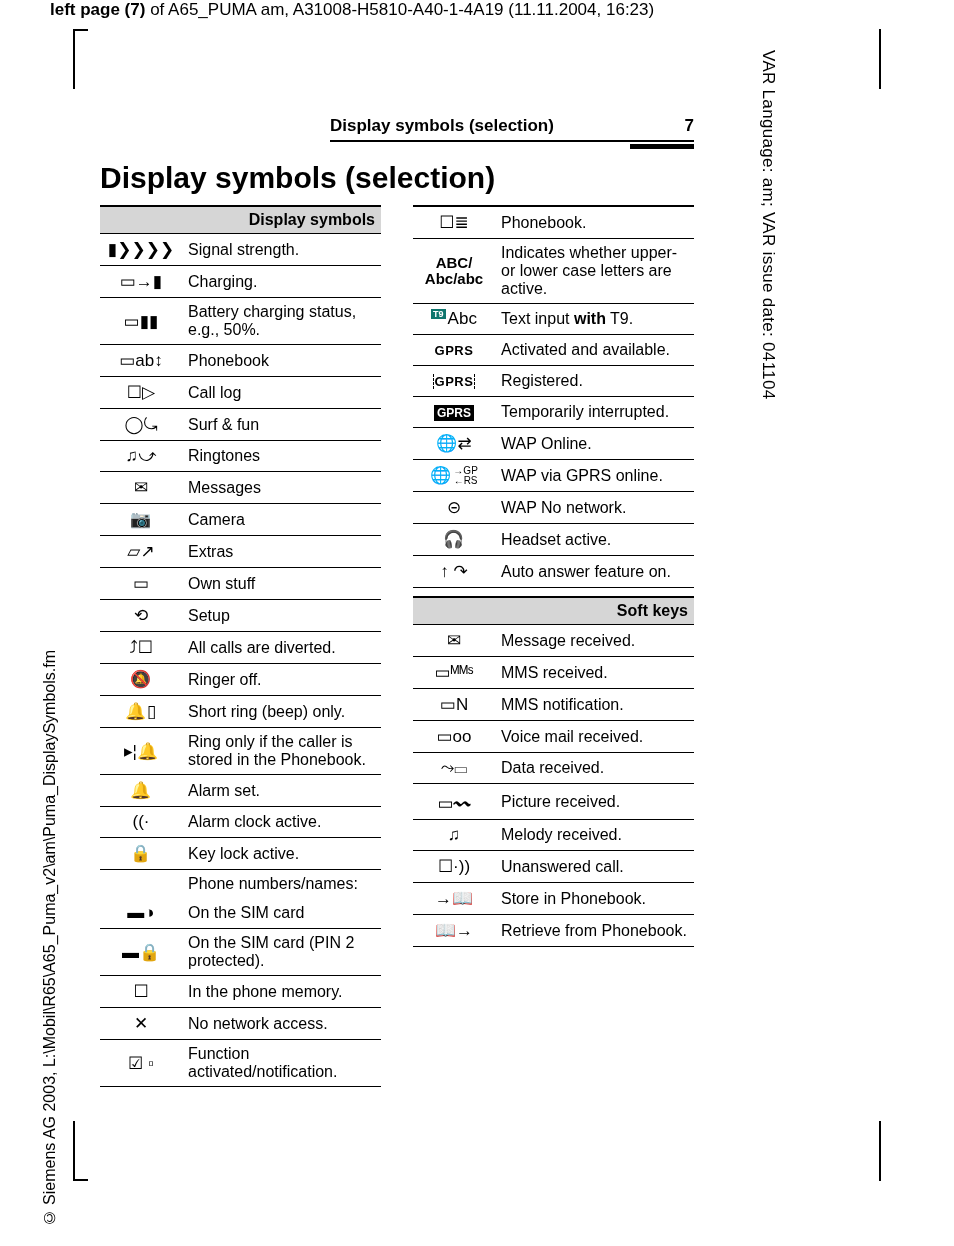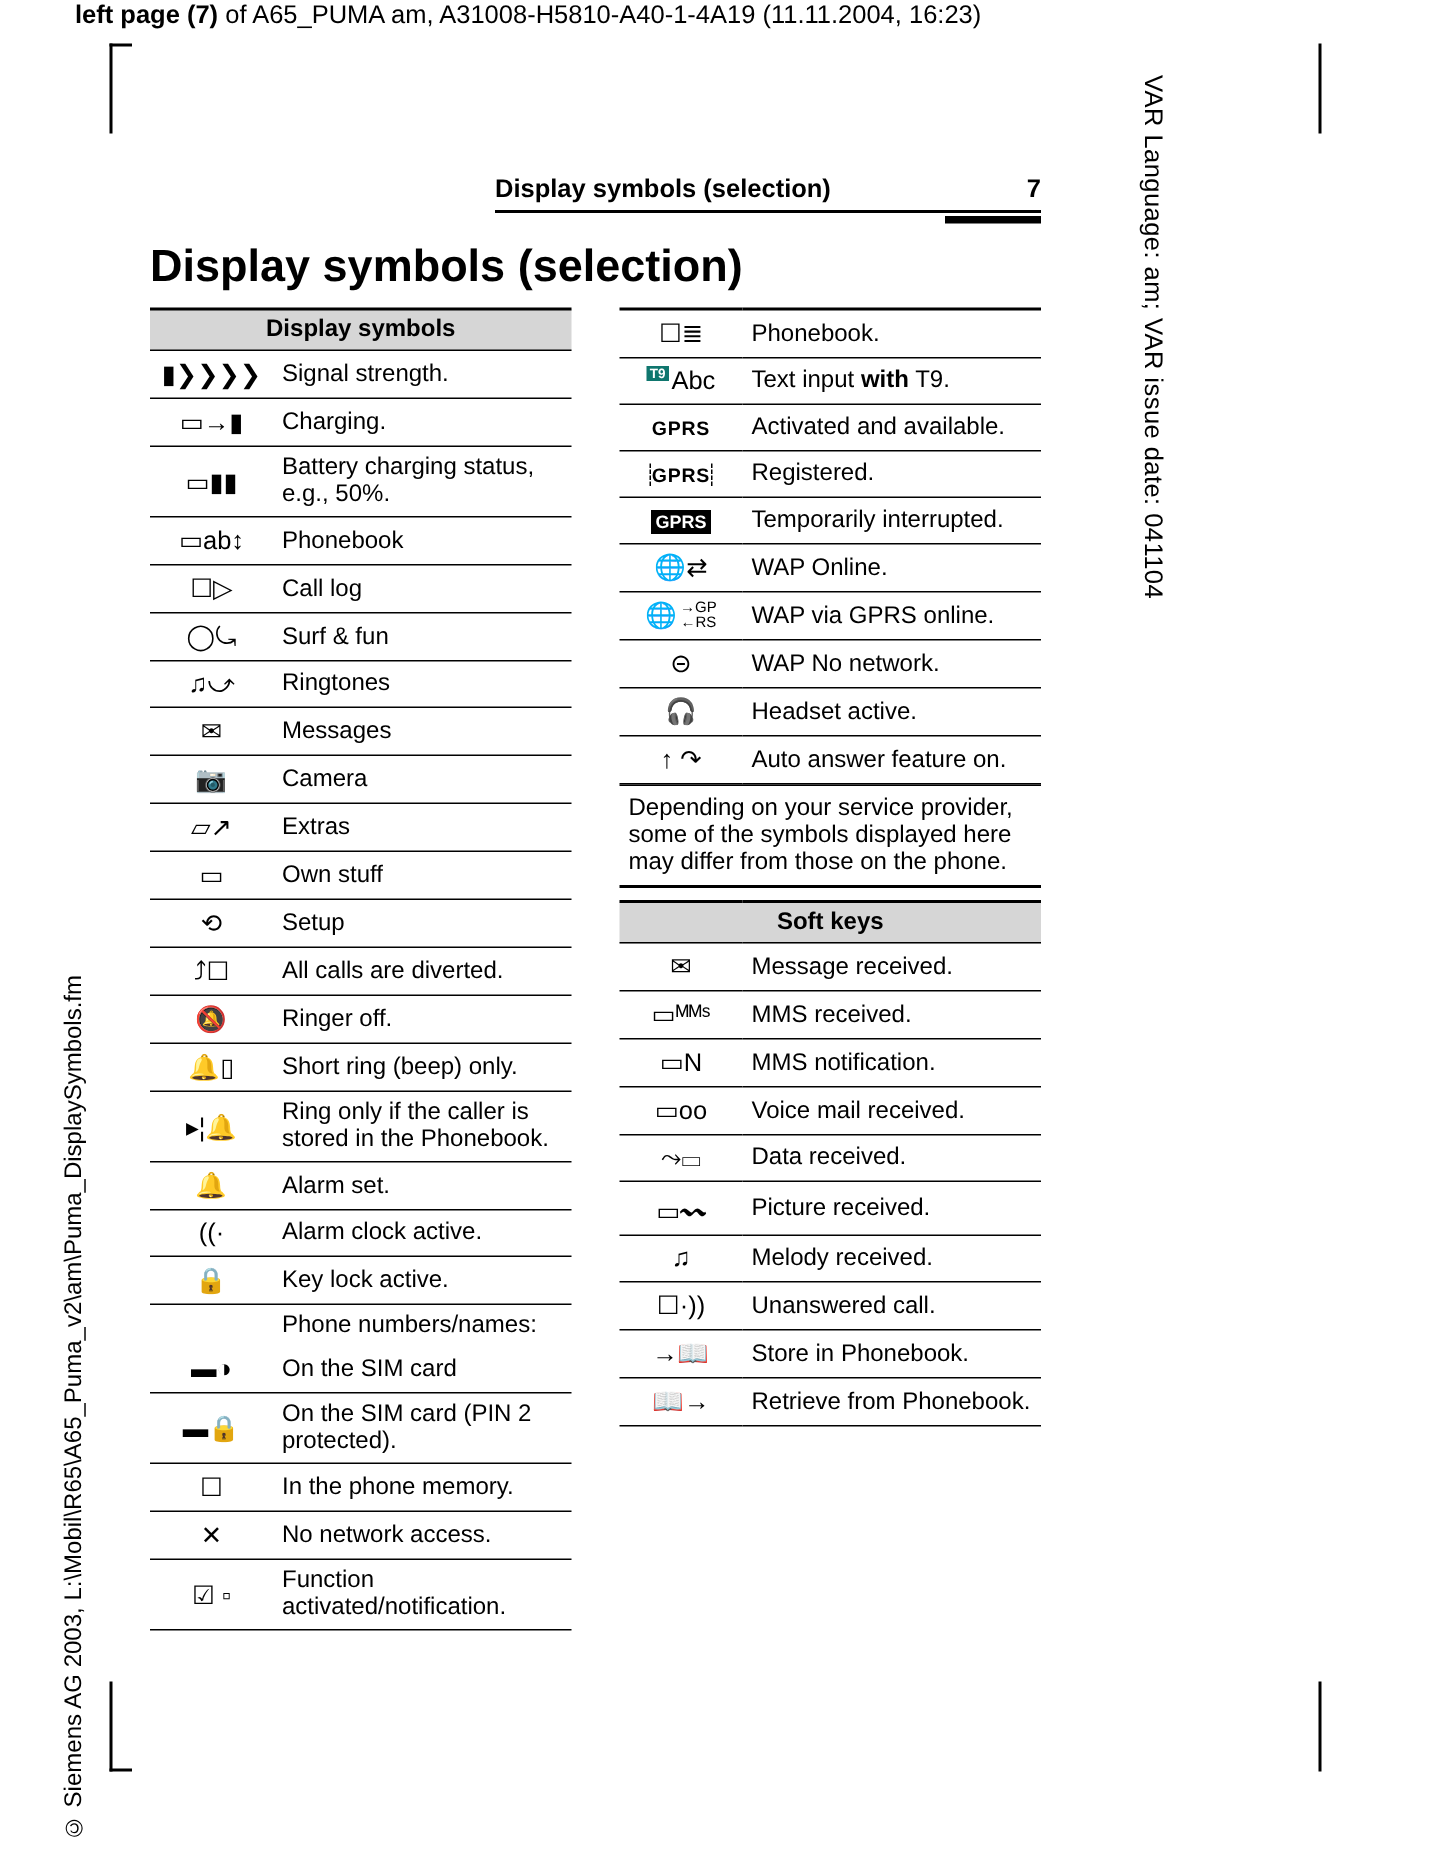--- a/index.html
+++ b/index.html
@@ -17,21 +17,21 @@
   .running{position:absolute;left:330px;right:90px;top:116px;}
   .running-title{font-weight:bold;font-size:17px;float:left;}
   .running-page{font-weight:bold;font-size:17px;float:right;}
   .running-rule{clear:both;border-top:2px solid #000;position:relative;top:4px;}
   .running-accent{position:absolute;right:0;width:64px;height:5px;background:#000;top:2px;}
   .content{position:absolute;left:100px;top:155px;right:90px;}
   h1{font-size:30px;font-weight:bold;margin:6px 0 10px;}
   .cols{display:flex;gap:32px;}
   .col{flex:1;min-width:0;}
   .tbl{width:100%;border-collapse:collapse;font-size:16px;}
-  .tbl th{background:#d6d6d6;text-align:center;font-weight:bold;padding:4px 6px;border-top:2px solid #000;border-bottom:1px solid #000;font-size:16px;}
+  .tbl th{background:#d6d6d6;text-align:right;font-weight:bold;padding:4px 6px;border-top:2px solid #000;border-bottom:1px solid #000;font-size:16px;}
   .tbl td{border-bottom:1px solid #000;padding:5px 6px;vertical-align:middle;}
   .tbl td.ic{width:70px;text-align:center;font-family:"Segoe UI Symbol","Arial Unicode MS",sans-serif;font-size:17px;}
   .tbl tr.nob td{border-bottom:none;}
   .note{border-top:1px solid #000;border-bottom:2px solid #000;padding:6px;font-size:16px;}
   .spacer{height:8px;}
   .gprs-box{display:inline-block;border:1px solid #000;padding:0 2px;font-size:12px;font-weight:bold;background:#000;color:#fff;}
   .gprs-txt{font-size:13px;font-weight:bold;letter-spacing:0.5px;}
   .gprs-dash{font-size:13px;font-weight:bold;letter-spacing:0.5px;border-left:1px dashed #000;border-right:1px dashed #000;padding:0 1px;}
   .abc{font-family:Arial;font-size:15px;line-height:1.05;}
   .t9abc{font-family:Arial;font-size:17px;}
@@ -183,20 +183,26 @@
       </div>
 
       <div class="col">
         <table class="tbl" style="border-top:2px solid #000;">
           <tbody id="right-a-body">
               <tr>
                 <td class="ic">☐≣</td>
                 <td>Phonebook.</td>
               </tr>
               <tr>
+                <td class="ic">
+                  <div class="abc"><b>ABC/</b><br><b>Abc/abc</b></div>
+                </td>
+                <td>Indicates whether upper- or lower case letters are active.</td>
+              </tr>
+              <tr>
                 <td class="ic"><span class="t9abc"><span class="t9">T9</span>Abc</span></td>
                 <td>Text input <b>with</b> T9.</td>
               </tr>
               <tr>
                 <td class="ic"><span class="gprs-txt">GPRS</span></td>
                 <td>Activated and available.</td>
               </tr>
               <tr>
                 <td class="ic"><span class="gprs-dash">GPRS</span></td>
                 <td>Registered.</td>
@@ -224,21 +230,20 @@
               <tr>
                 <td class="ic">🎧</td>
                 <td>Headset active.</td>
               </tr>
               <tr>
                 <td class="ic">↑ ↷</td>
                 <td>Auto answer feature on.</td>
               </tr>
             </tbody>
         </table>
-        <div class="note">Depending on your service provider, some of the symbols displayed here may differ from those on the phone.</div>
         <div class="spacer"></div>
         <table class="tbl">
           <thead>
               <tr>
                 <th colspan="2">Soft keys</th>
               </tr>
             </thead>
           <tbody id="right-b-body">
               <tr>
                 <td class="ic">✉</td>

